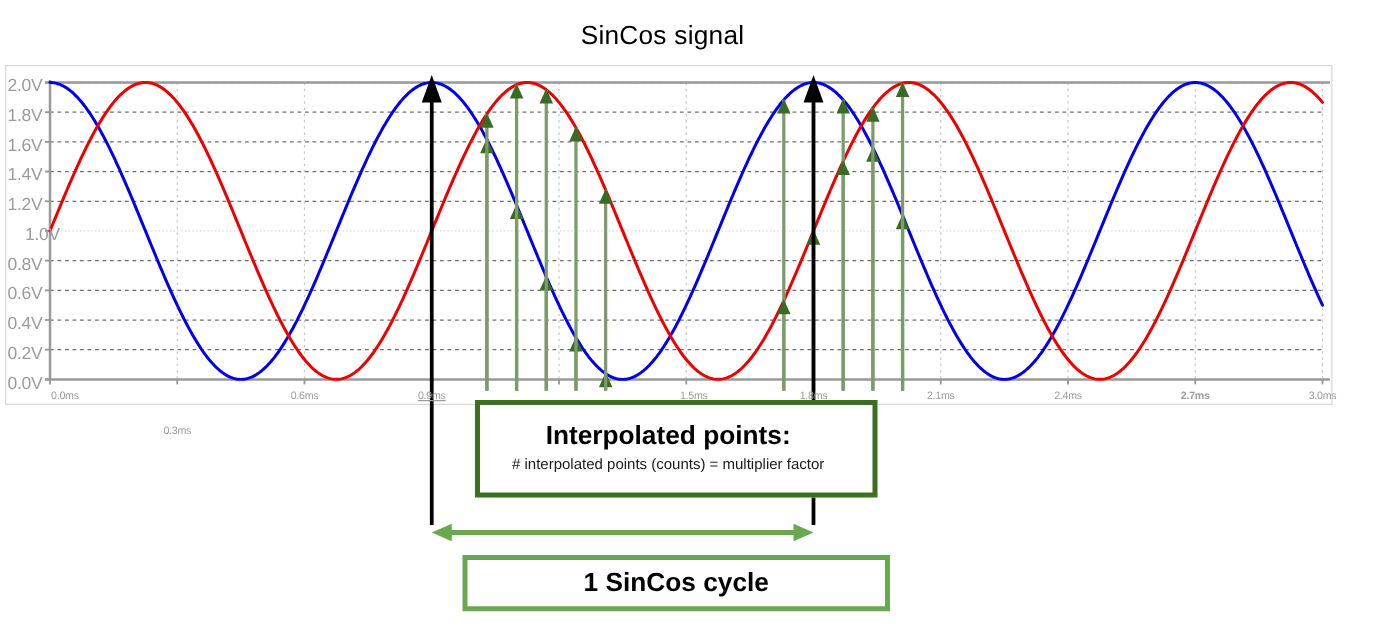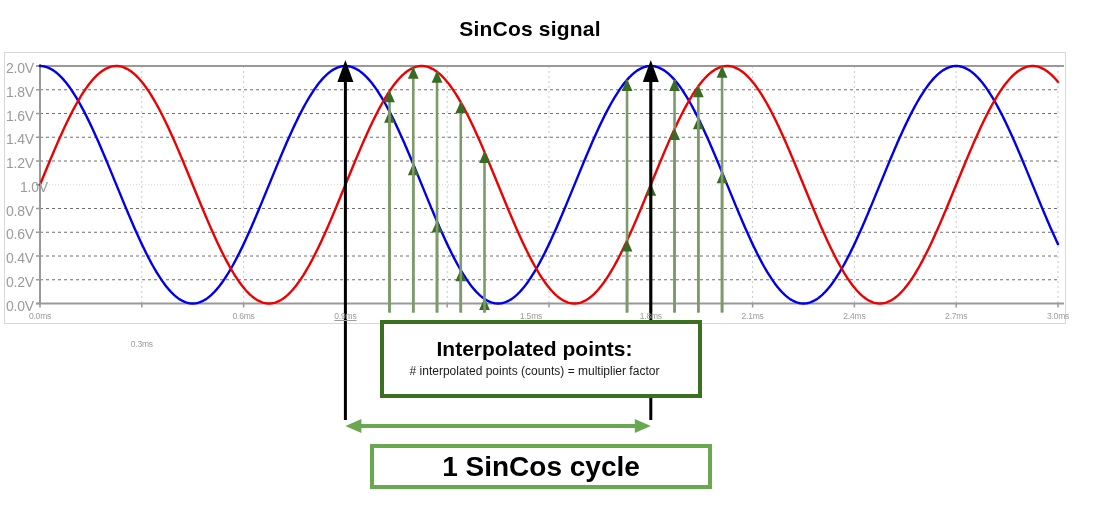--- a/index.html
+++ b/index.html
@@ -16,21 +16,21 @@
     overflow: hidden;
   }
 
   
   #chart-title {
     position: absolute;
     left: 0; top: 17px;
     width: 1060px;
     text-align: center;
     font-size: 21px;
-    font-weight: bold;
+    font-weight: normal;
     color: #000000;
     letter-spacing: 0.2px;
   }
 
   
   #plot-frame {
     position: absolute;
     left: 4px; top: 52px;
     width: 1062px;
     height: 272px;
@@ -99,21 +99,21 @@
     left: 370px; top: 444px;
     width: 342px;
     height: 45px;
     background: #ffffff;
     border: 4px solid #6aa84f;
     display: flex;
     align-items: center;
     justify-content: center;
   }
   #cycle-label {
-    font-size: 28px;
+    font-size: 21px;
     font-weight: bold;
     color: #000000;
   }
 </style>
 </head>
 <body>
 
 <div id="page">
 
   <div id="chart-title">SinCos signal</div>
@@ -225,30 +225,30 @@
       <div class="ytick" style="left: 0px; top: 202.5px;">0.8V</div>
       <div class="ytick" style="left: 14px; top: 178.75px;">1.0V</div>
       <div class="ytick" style="left: 0px; top: 155px;">1.2V</div>
       <div class="ytick" style="left: 0px; top: 131.25px;">1.4V</div>
       <div class="ytick" style="left: 0px; top: 107.5px;">1.6V</div>
       <div class="ytick" style="left: 0px; top: 83.75px;">1.8V</div>
       <div class="ytick" style="left: 0px; top: 60px;">2.0V</div>
     </div>
 
   <div id="xtick-layer">
-      <div class="xtick" style="left: 17px; top: 310.5px;">0.0ms</div>
+      <div class="xtick" style="left: 17px; top: 310.5px; text-align: right;">0.0ms</div>
       <div class="xtick" style="left: 118.8px; top: 310.5px; margin-top: 28px;">0.3ms</div>
       <div class="xtick" style="left: 220.6px; top: 310.5px;">0.6ms</div>
       <div class="xtick" style="left: 322.4px; top: 310.5px; text-decoration: underline;">0.9ms</div>
       <div class="xtick" style="left: 424.2px; top: 310.5px; margin-top: 10px;">1.2ms</div>
-      <div class="xtick" style="left: 508px; top: 310.5px;">1.5ms</div>
+      <div class="xtick" style="left: 532px; top: 310.5px;">1.5ms</div>
       <div class="xtick" style="left: 627.8px; top: 310.5px;">1.8ms</div>
       <div class="xtick" style="left: 729.6px; top: 310.5px;">2.1ms</div>
       <div class="xtick" style="left: 831.4px; top: 310.5px;">2.4ms</div>
-      <div class="xtick" style="left: 933.2px; top: 310.5px;">2.7ms</div>
+      <div class="xtick" style="left: 933.2px; top: 310.5px; font-weight: bold;">2.7ms</div>
       <div class="xtick" style="left: 1035px; top: 310.5px;">3.0ms</div>
     </div>
 
   <div id="interp-box">
     <div id="interp-title">Interpolated points:</div>
     <div id="interp-sub"># interpolated points (counts) = multiplier factor</div>
   </div>
 
   <div id="cycle-box">
     <div id="cycle-label">1 SinCos cycle</div>

